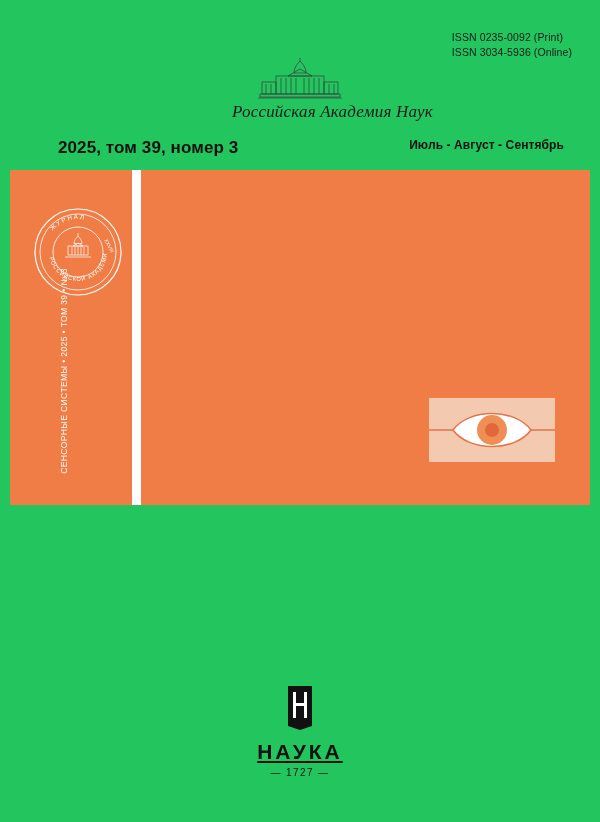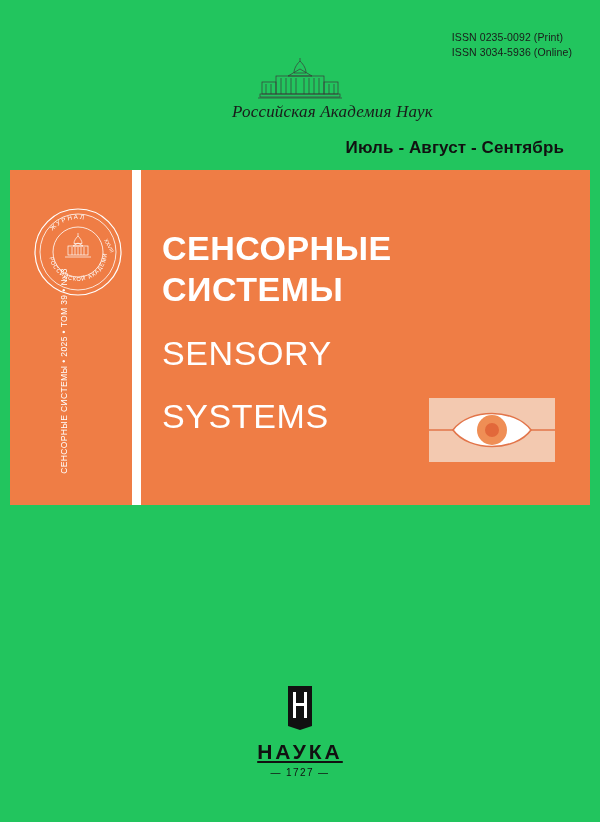--- a/index.html
+++ b/index.html
@@ -66,21 +66,21 @@
     top: 0;
     font-size: 17px;
     font-weight: bold;
     color: #111111;
     letter-spacing: 0.1px;
   }
   .issue-right {
     position: absolute;
     right: 36px;
     top: 0;
-    font-size: 17px;
+    font-size: 12px;
     font-weight: bold;
     color: #111111;
     letter-spacing: 0.1px;
   }
 
   
   .orange-panel {
     position: absolute;
     left: 10px;
     top: 170px;
@@ -229,20 +229,21 @@
 
           <rect x="6" y="36" width="80" height="3"></rect>
           <line x1="4" y1="40" x2="88" y2="40"></line>
         </g>
       </svg>
     </span>
     <div class="emblem-caption">Российская Академия Наук</div>
   </div>
 
   <div class="issue-line">
+    <div class="issue-left">2025, том 39, номер 3</div>
     <div class="issue-right">Июль - Август - Сентябрь</div>
   </div>
 
   <div class="orange-panel">
 
     <div class="spine-text">СЕНСОРНЫЕ СИСТЕМЫ • 2025 • ТОМ 39 • № 3</div>
 
     <div class="white-divider"></div>
 
     <div class="seal">
@@ -270,26 +271,20 @@
           <line x1="46" y1="41" x2="46" y2="49"></line>
           <line x1="49" y1="41" x2="49" y2="49"></line>
           <line x1="52" y1="41" x2="52" y2="49"></line>
           <path d="M41 40 l5 -3 l5 3 z"></path>
           <line x1="33" y1="51" x2="59" y2="51"></line>
         </g>
         <text x="72" y="34" font-family="Liberation Sans, sans-serif" font-size="5.2" fill="#ffffff" transform="rotate(62 72 34)">XXVIII</text>
       </svg>
     </div>
 
-    <div class="titles">
-      <div class="title-ru">СЕНСОРНЫЕ</div>
-      <div class="title-ru">СИСТЕМЫ</div>
-      <div class="title-en">SENSORY</div>
-      <div class="title-en">SYSTEMS</div>
-    </div>
 
     <div class="eye-logo">
       <svg width="126" height="64" viewBox="0 0 126 64" aria-hidden="true">
         <line x1="0" y1="32" x2="126" y2="32" stroke="#e2754a" stroke-width="1.4"></line>
         <path d="M24 32 C40 10, 86 10, 102 32 C86 54, 40 54, 24 32 Z" fill="#ffffff" stroke="#e2754a" stroke-width="1.6"></path>
         <circle cx="63" cy="32" r="15" fill="#ef8e55"></circle>
         <circle cx="63" cy="32" r="7" fill="#e2683a"></circle>
       </svg>
     </div>
   </div>

